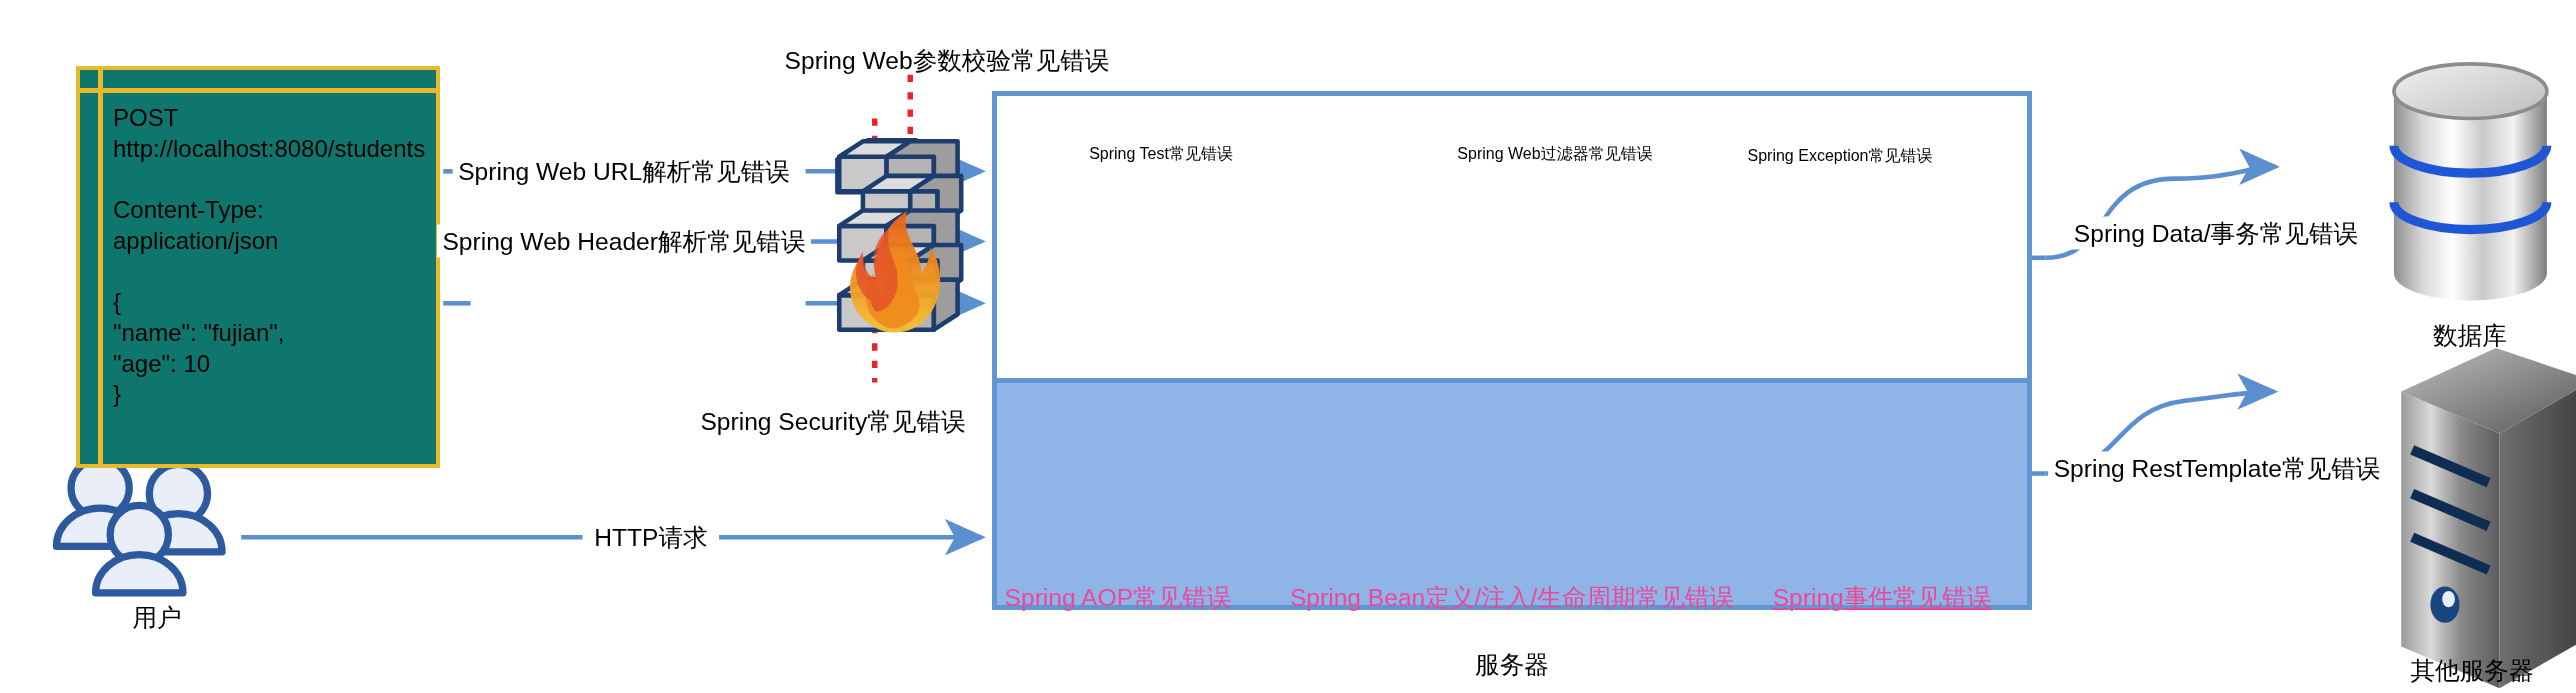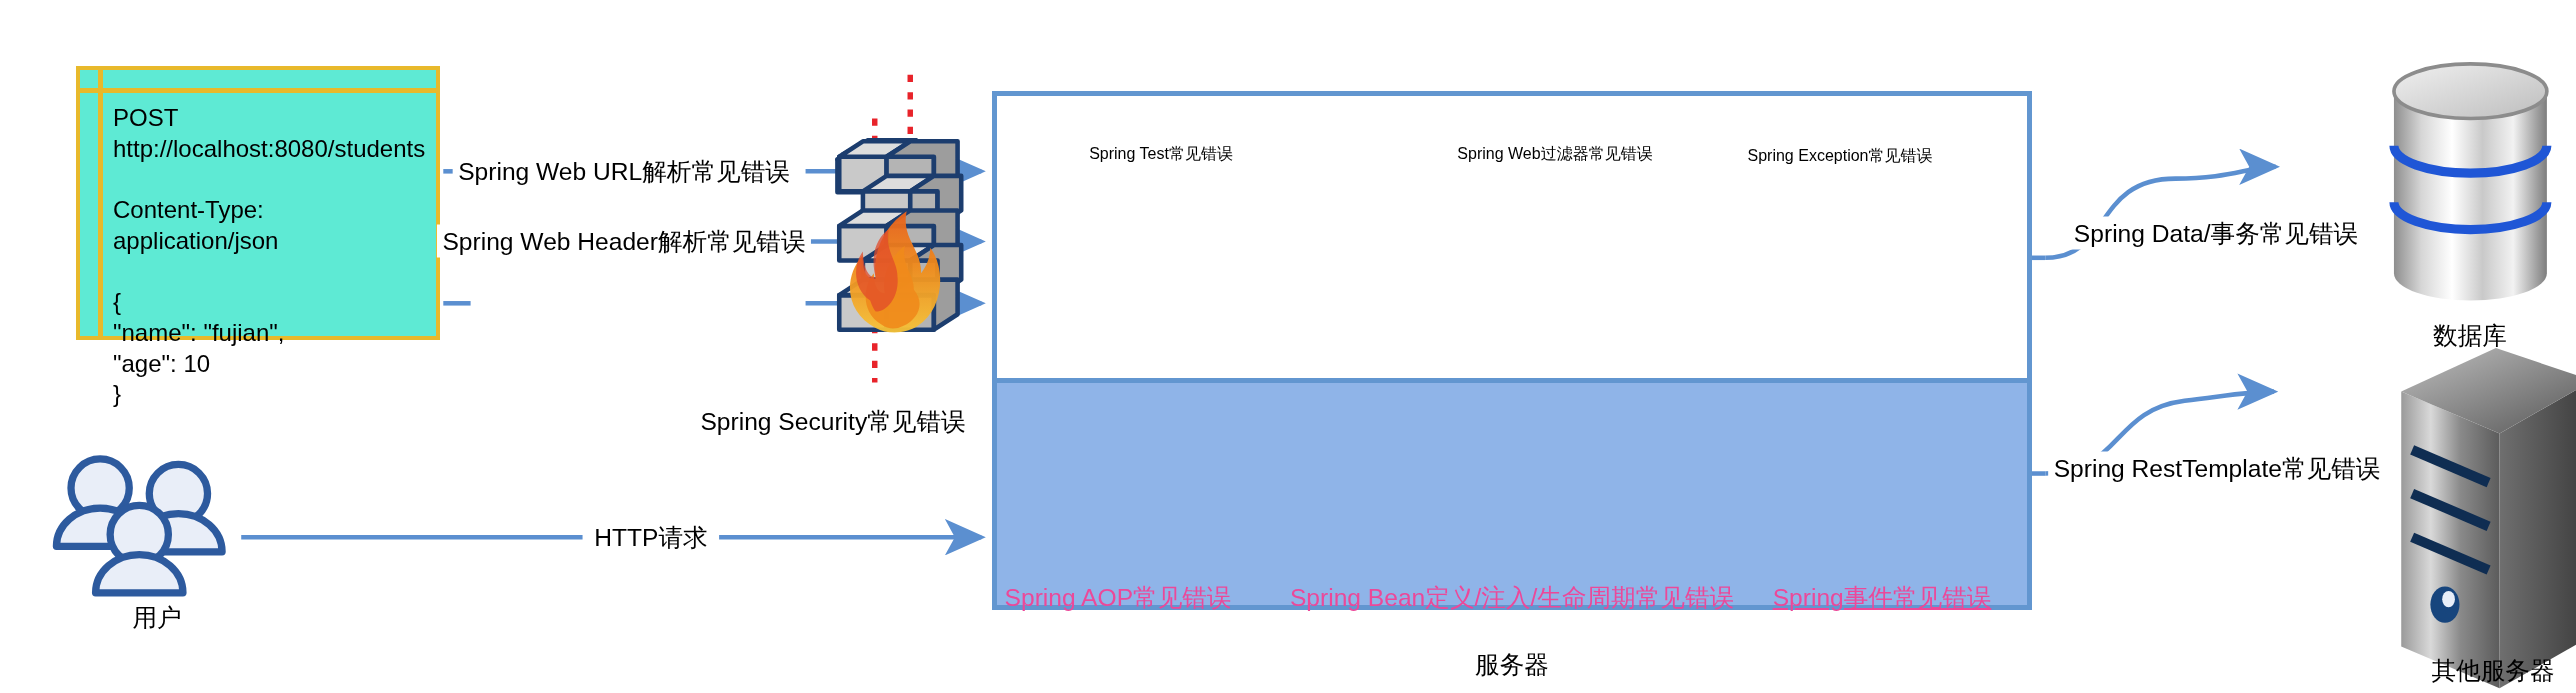--- a/index.html
+++ b/index.html
@@ -15,22 +15,22 @@
     width: 2576px;
     height: 694px;
     background: #ffffff;
     overflow: hidden;
   }
   .abs { position: absolute; }
 
   
   #request-note {
     left: 76px; top: 66px;
-    width: 364px; height: 274px;
-    background: #5eead4;
+    width: 364px; height: 402px;
+    background: #0f766e;
     border: 4.6px solid #e8b92b;
     box-sizing: border-box;
   }
   #request-note .gutter {
     position: absolute;
     left: 18px; top: 0; bottom: 0;
     width: 4.6px;
     background: #e8b92b;
   }
   #request-note .topstrip {
@@ -333,20 +333,21 @@
 
 {
 "name": "fujian",
 "age": 10
 }</div>
   </div>
 
   <div class="arrow-label" style="left:624px;top:241px;">Spring Web Header解析常见错误</div>
   <div class="arrow-label" style="left:624px;top:171px;">Spring Web URL解析常见错误</div>
 
+  <div class="caption" style="left:947px;top:44px;">Spring Web参数校验常见错误</div>
   <div class="caption" style="left:833px;top:405px;">Spring Security常见错误</div>
 
   <div class="caption" style="left:157px;top:601px;">用户</div>
   <div class="arrow-label" style="left:651px;top:537px;">HTTP请求</div>
 
   <div id="server-box" class="abs">
     <div id="server-top"></div>
     <div id="server-bottom"></div>
   </div>
 
@@ -357,16 +358,16 @@
   <div class="bottom-label" style="left:1118px;top:581px;">Spring AOP常见错误</div>
   <div class="bottom-label" style="left:1512px;top:581px;">Spring Bean定义/注入/生命周期常见错误</div>
   <div class="bottom-label" style="left:1882px;top:581px;text-decoration:underline;">Spring事件常见错误</div>
 
   <div class="caption" style="left:1512px;top:648px;">服务器</div>
 
   <div class="arrow-label" style="left:2216px;top:233px;text-align:center;">Spring Data/事务常见错误</div>
   <div class="caption" style="left:2470px;top:319px;">数据库</div>
 
   <div class="arrow-label" style="left:2217px;top:468px;">Spring RestTemplate常见错误</div>
-  <div class="caption" style="left:2472px;top:654px;margin-left:21px;">其他服务器</div>
+  <div class="caption" style="left:2472px;top:654px;">其他服务器</div>
 
 </div>
 
 
 </body></html>

